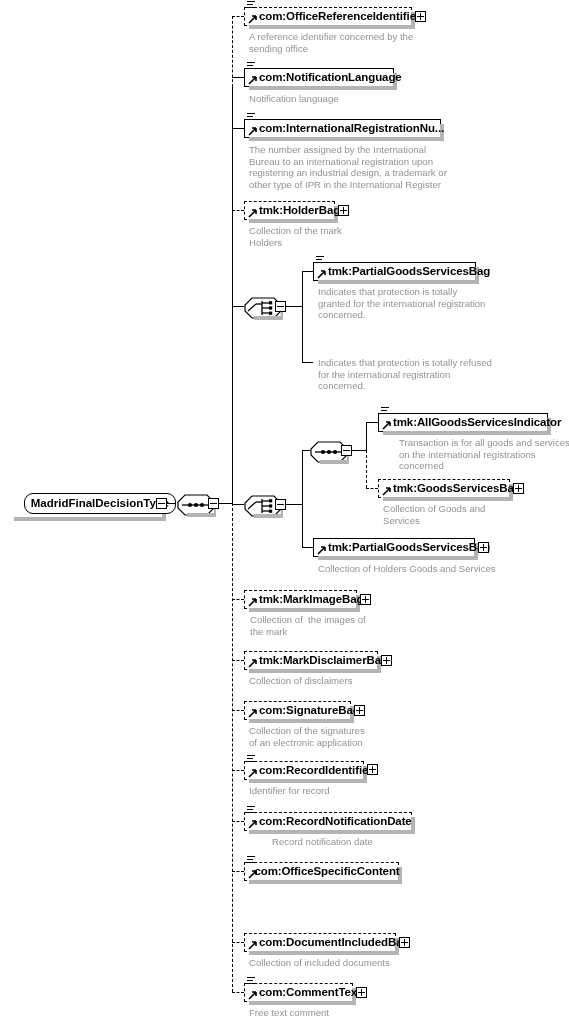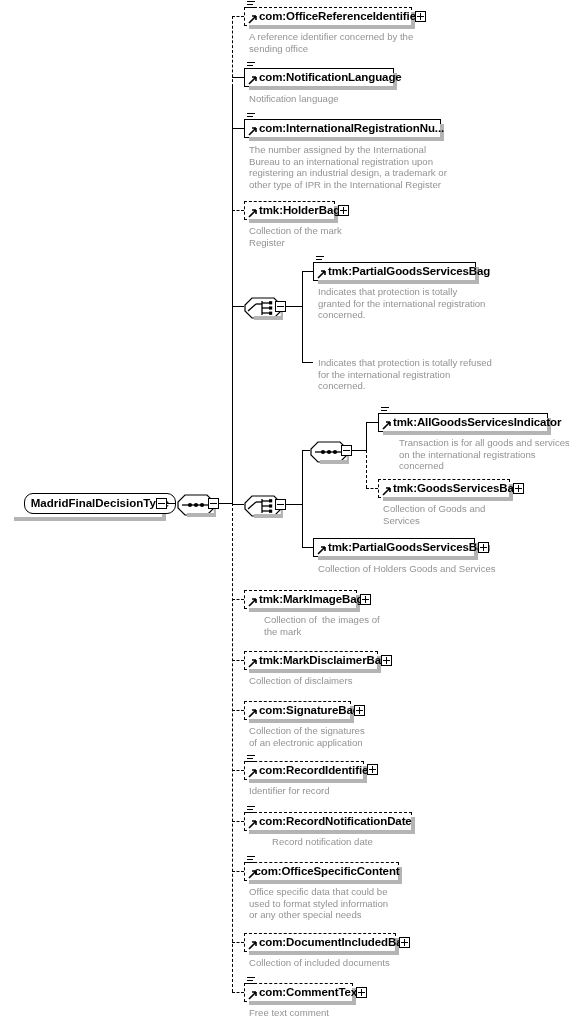--- a/index.html
+++ b/index.html
@@ -268,21 +268,21 @@
     <span class="shadow-v"></span>
     <span class="ptr">
       <svg width="9" height="9" viewBox="0 0 9 9">
           <path d="M1 8 L8 1 M8 1 L4 1 M8 1 L8 5" stroke="#000" stroke-width="1.6" fill="none"></path>
         </svg>
     </span>
     <span class="lbl">tmk:HolderBag</span>
   </div>
   <div class="plusbox" style="left:338px; top:205px;"></div>
   <div class="note" style="left:249px; top:225px;">Collection of the mark
-Register</div>
+Holders</div>
 
   <div class="ln hline" style="left:232px; top:306px; width:12px;"></div>
   <div class="oct" style="left:242px; top:295px;">
     <svg width="42" height="26" viewBox="0 0 42 26">
       <polygon points="10,3 32,3 39,10 39,16 32,23 10,23 3,16 3,10" fill="#fff" stroke="#000" stroke-width="1.2"></polygon>
       <polygon points="12,25 41,25 41,24 39,21 12,21" fill="#b4b4b4" stroke="none"></polygon>
       <polygon points="38,6 41,6 41,24 39,24" fill="#b4b4b4" stroke="none"></polygon>
       <line x1="6" y1="16" x2="14" y2="9" stroke="#000" stroke-width="1.3"></line>
       <line x1="14" y1="9" x2="20" y2="9" stroke="#000" stroke-width="1.3"></line>
       <line x1="20" y1="6" x2="20" y2="20" stroke="#000" stroke-width="1.3"></line>
@@ -417,21 +417,21 @@
     <span class="shadow-h"></span>
     <span class="shadow-v"></span>
     <span class="ptr">
       <svg width="9" height="9" viewBox="0 0 9 9">
           <path d="M1 8 L8 1 M8 1 L4 1 M8 1 L8 5" stroke="#000" stroke-width="1.6" fill="none"></path>
         </svg>
     </span>
     <span class="lbl">tmk:MarkImageBag</span>
   </div>
   <div class="plusbox" style="left:360px; top:594px;"></div>
-  <div class="note" style="left:264px; top:614px;">Collection of  the images of
+  <div class="note" style="left:250px; top:614px;">Collection of  the images of
 the mark</div>
 
   <div class="hdash" style="left:232px; top:660px; width:12px;"></div>
   <div class="node optional" style="left:244px; top:651px; width:134px;">
     <span class="shadow-h"></span>
     <span class="shadow-v"></span>
     <span class="ptr">
       <svg width="9" height="9" viewBox="0 0 9 9">
           <path d="M1 8 L8 1 M8 1 L4 1 M8 1 L8 5" stroke="#000" stroke-width="1.6" fill="none"></path>
         </svg>
@@ -502,23 +502,20 @@
         <i></i>
         <i></i>
       </span>
     <span class="ptr">
       <svg width="9" height="9" viewBox="0 0 9 9">
           <path d="M1 8 L8 1 M8 1 L4 1 M8 1 L8 5" stroke="#000" stroke-width="1.6" fill="none"></path>
         </svg>
     </span>
     <span class="lbl">com:OfficeSpecificContent</span>
   </div>
-  <div class="note" style="left:249px; top:886px;">Office specific data that could be
-used to format styled information
-or any other special needs</div>
 
   <div class="hdash" style="left:232px; top:942px; width:12px;"></div>
   <div class="node optional" style="left:244px; top:933px; width:152px;">
     <span class="shadow-h"></span>
     <span class="shadow-v"></span>
     <span class="ptr">
       <svg width="9" height="9" viewBox="0 0 9 9">
           <path d="M1 8 L8 1 M8 1 L4 1 M8 1 L8 5" stroke="#000" stroke-width="1.6" fill="none"></path>
         </svg>
     </span>

